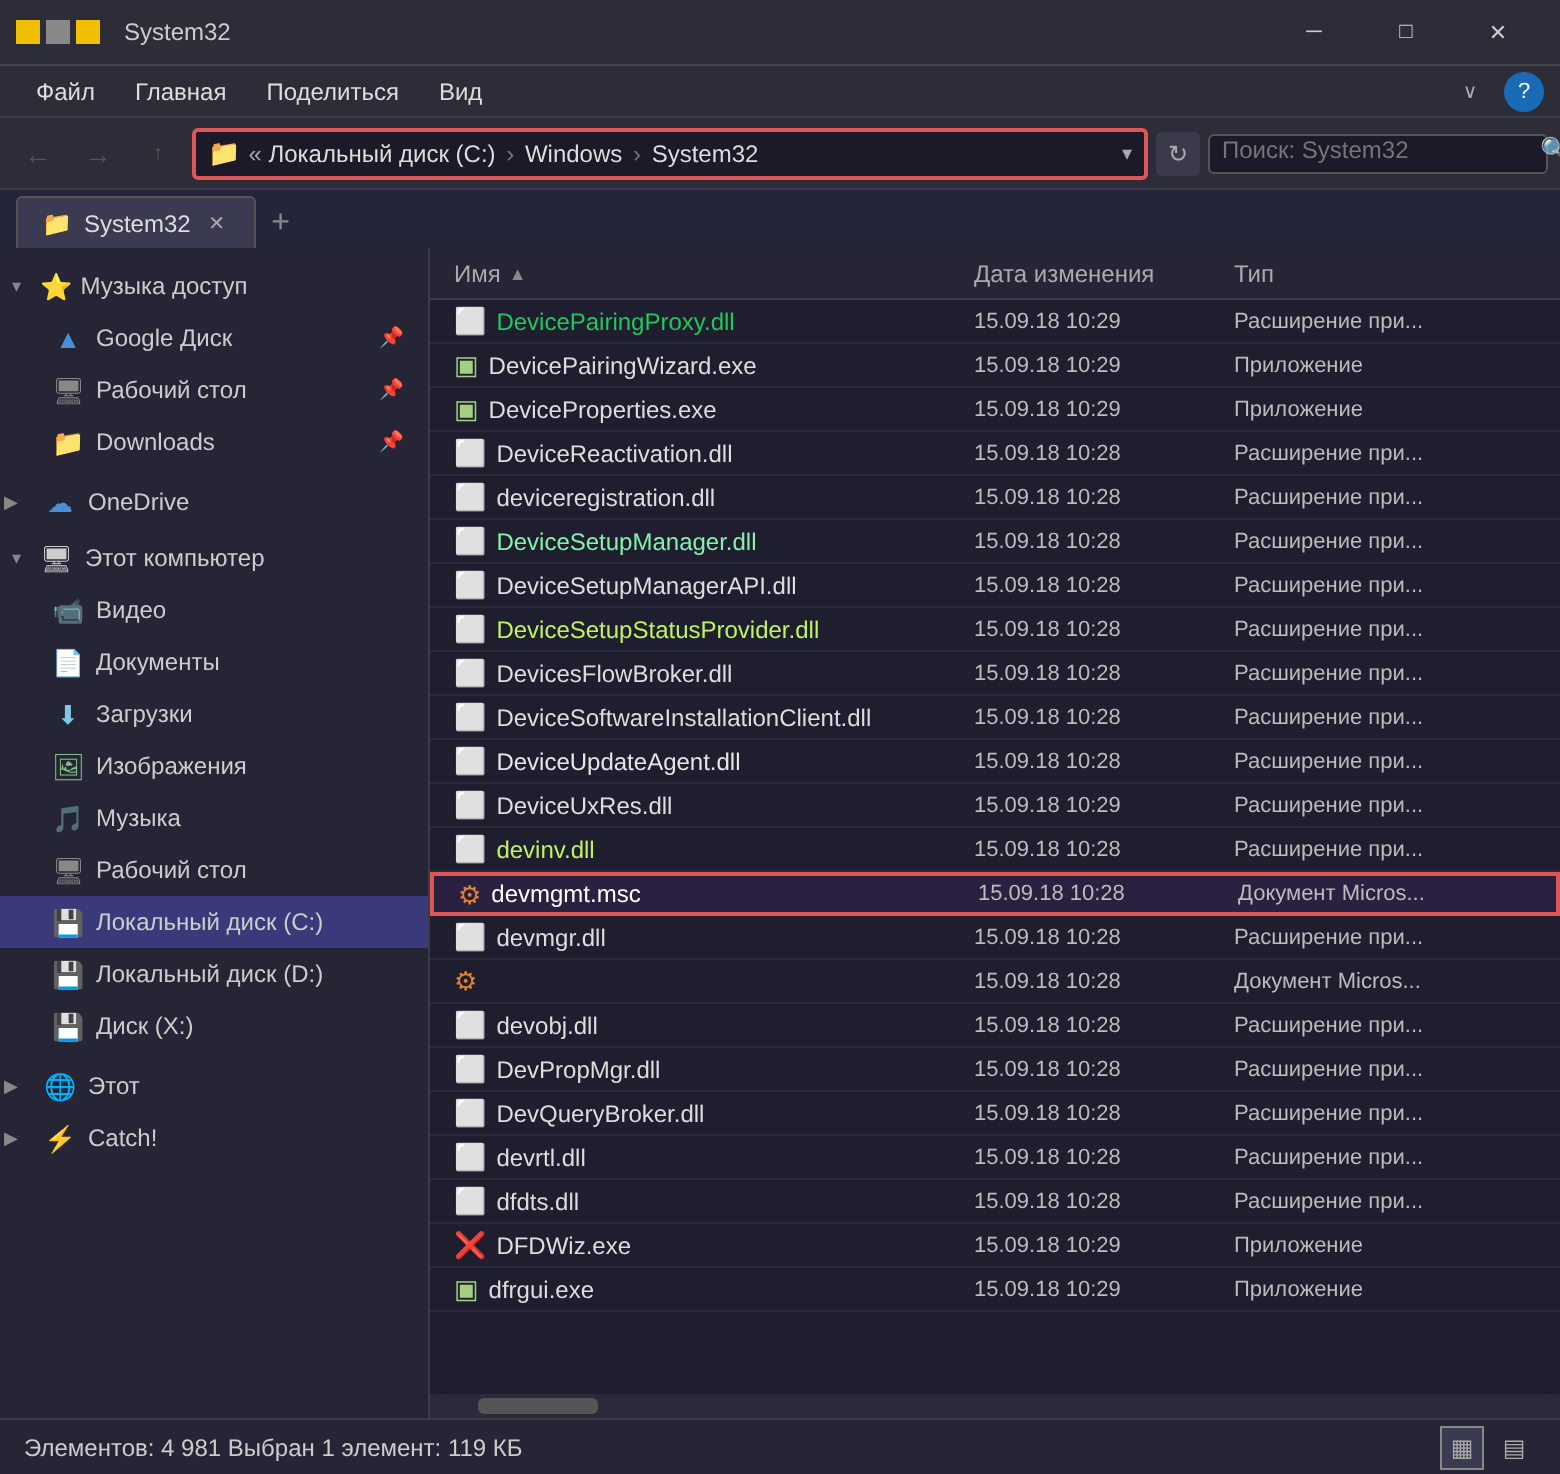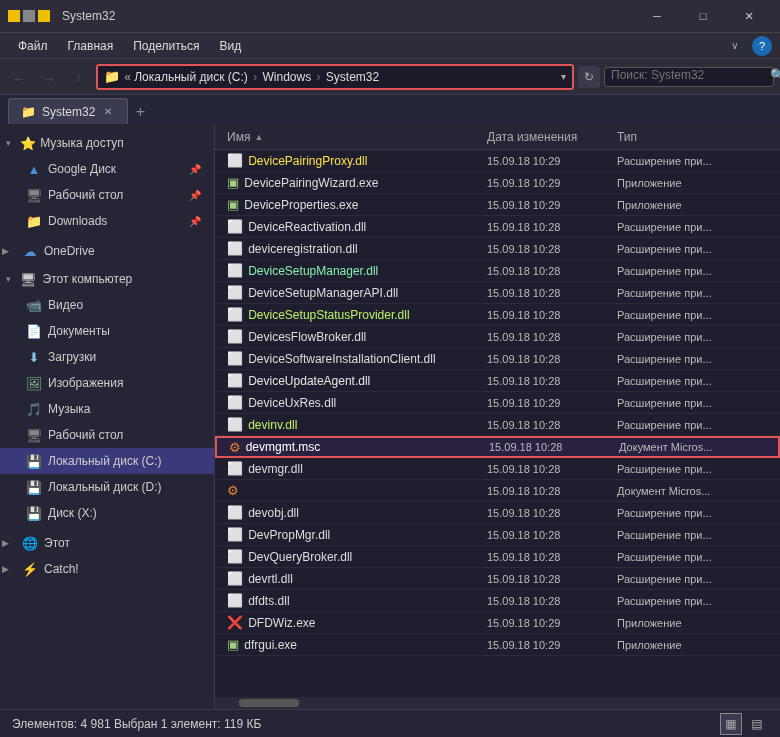--- a/index.html
+++ b/index.html
@@ -503,21 +503,21 @@
       </div>
       <div class="col-type">
         <span>Тип</span>
       </div>
     </div>
 
     <div class="file-list" id="file-list-container">
     <div class="file-row">
       <div class="col-name" style="flex: 0 0 260px; overflow:hidden;">
         <span style="color:#7ec8e3; font-size:13px; flex-shrink:0;">⬜</span>
-        <span style="overflow:hidden; text-overflow:ellipsis; white-space:nowrap; font-size:12px; color:#fde047;text-align:center;">DevicePairingProxy.dll</span>
+        <span style="overflow:hidden; text-overflow:ellipsis; white-space:nowrap; font-size:12px; color:#22c55e;text-align:center;">DevicePairingProxy.dll</span>
       </div>
       <div class="col-date" style="flex: 0 0 130px; font-size:11px; color:#bbb;">15.09.18 10:29</div>
       <div class="col-type" style="flex:1; font-size:11px; color:#bbb; overflow:hidden; text-overflow:ellipsis; white-space:nowrap;">Расширение при...</div>
     </div>
         <div class="file-row">
       <div class="col-name" style="flex: 0 0 260px; overflow:hidden;">
         <span style="color:#a0d080; font-size:13px; flex-shrink:0;">▣</span>
         <span style="overflow:hidden; text-overflow:ellipsis; white-space:nowrap; font-size:12px; color:#ddd;">DevicePairingWizard.exe</span>
       </div>
       <div class="col-date" style="flex: 0 0 130px; font-size:11px; color:#bbb;">15.09.18 10:29</div>

